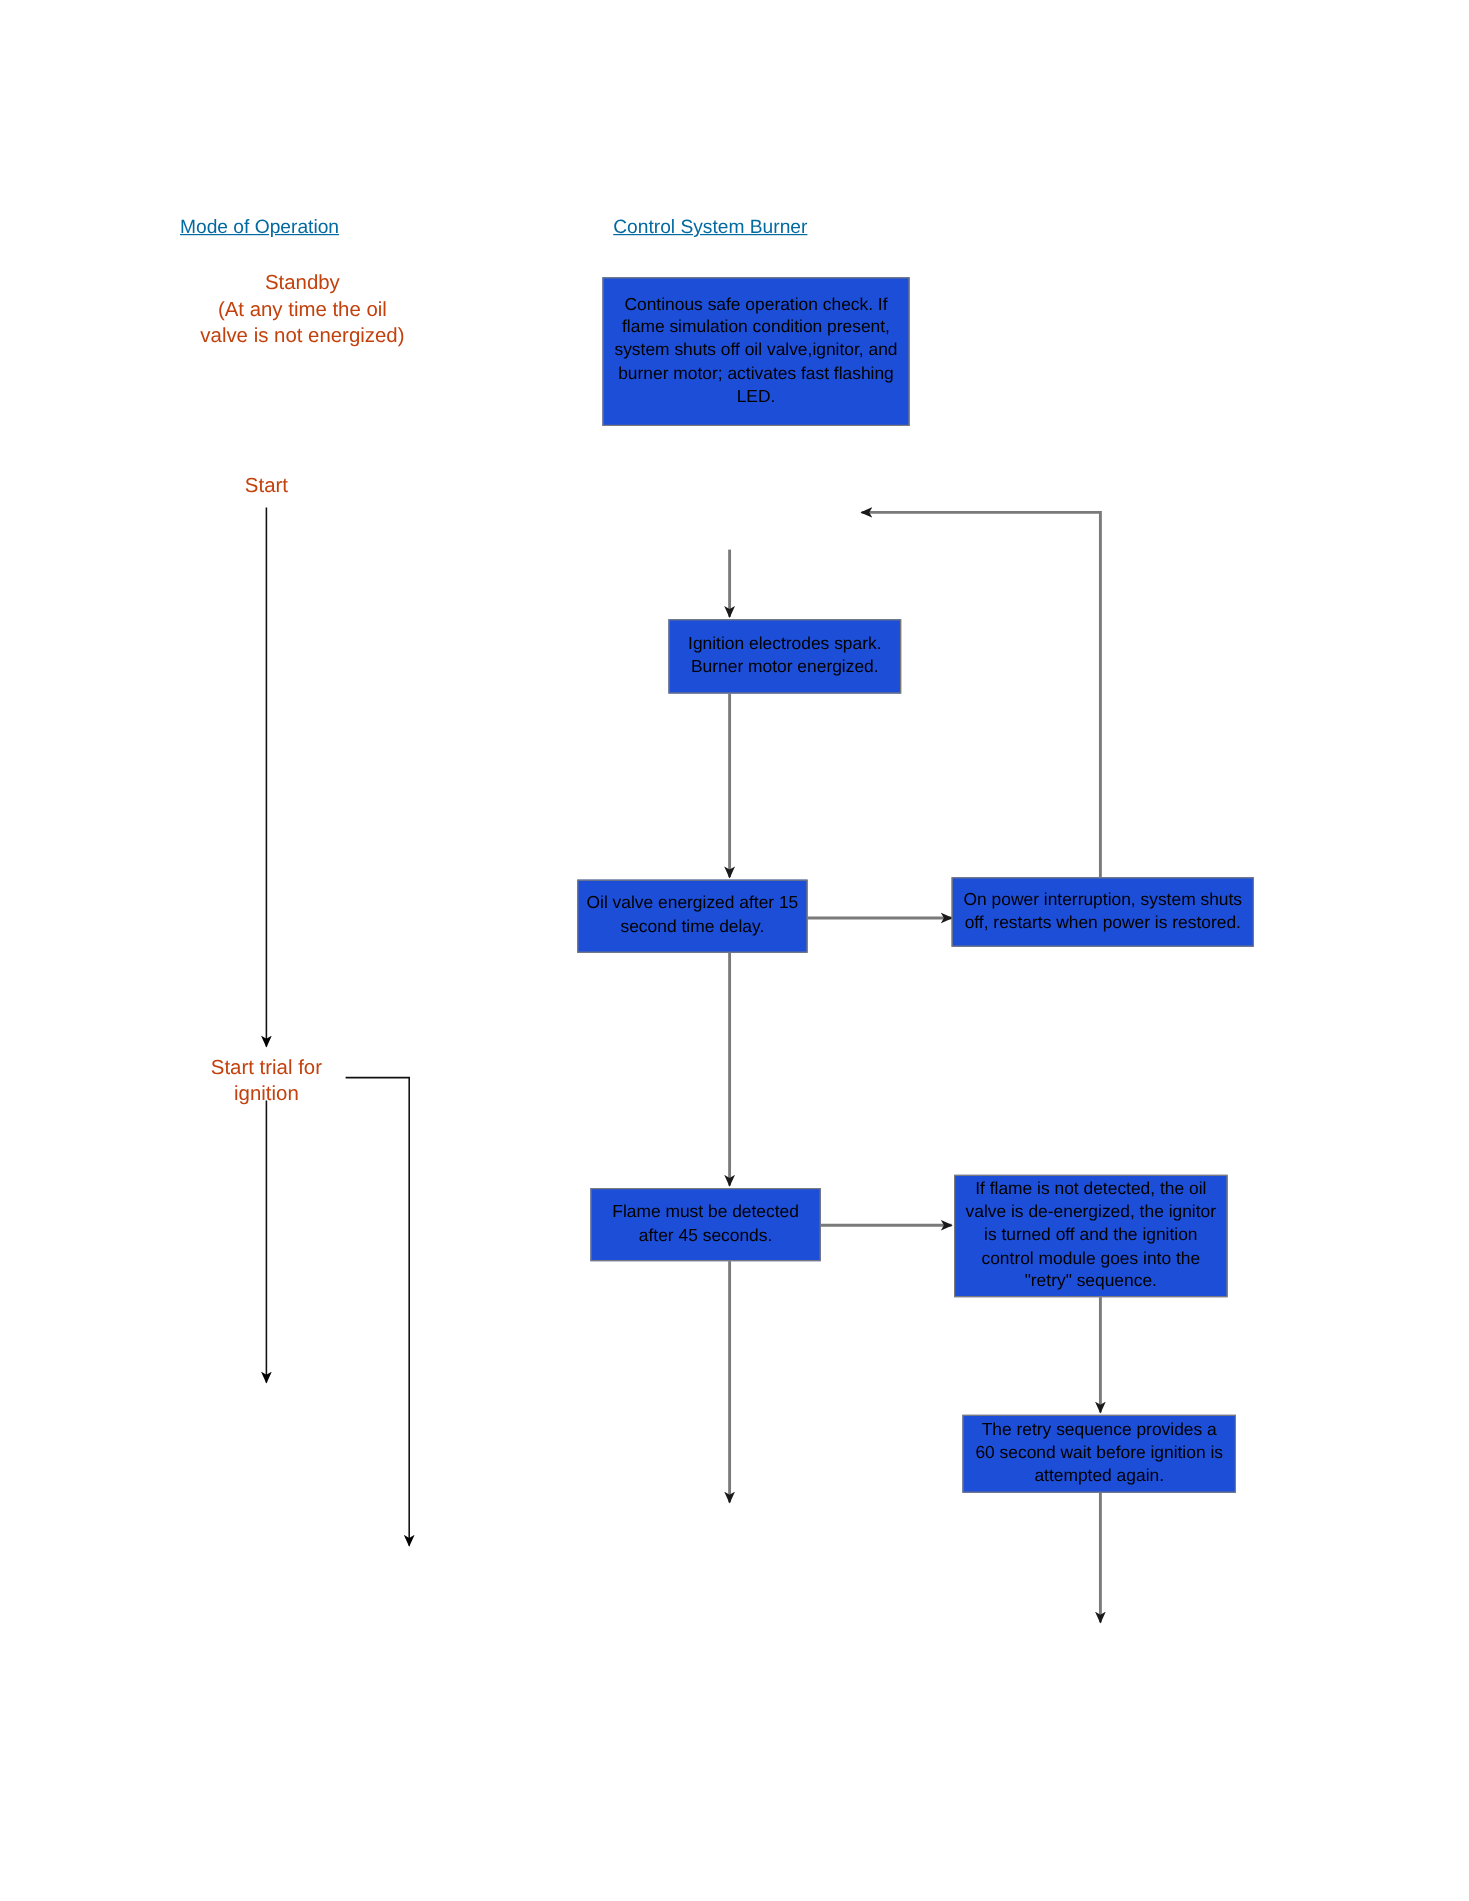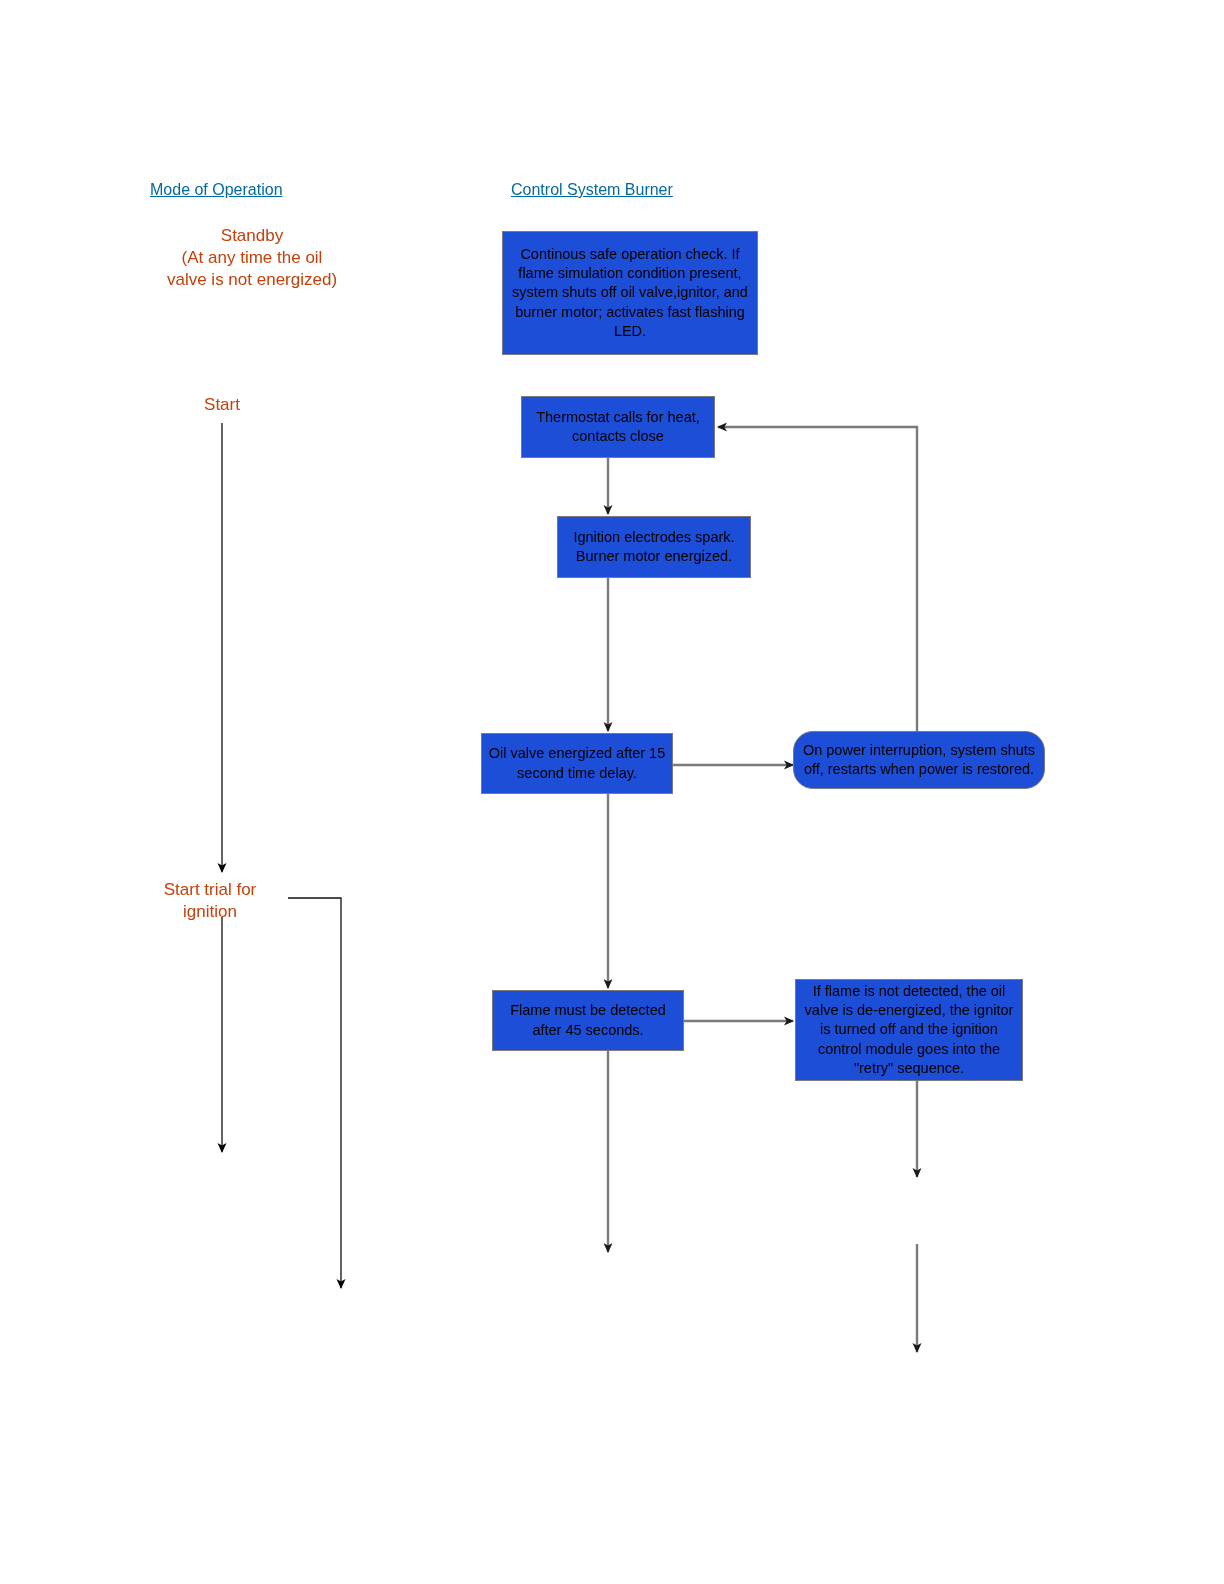--- a/index.html
+++ b/index.html
@@ -103,33 +103,33 @@
   <div class="mode-label" style="left:143px; top:225px; width:218px;">
     <div>Standby</div>
     <div>(At any time the oil</div>
     <div>valve is not energized)</div>
   </div>
 
   <div class="mode-label" style="left:162px; top:394px; width:120px;text-align:center;">
     <div>Start</div>
   </div>
 
-  <div class="mode-label" style="left:120px; top:879px; width:180px;text-align:center;">
+  <div class="mode-label" style="left:132px; top:879px; width:180px;text-align:center;">
     <div>Start trial for</div>
     <div>ignition</div>
   </div>
 
   <div class="flow-box" style="left:502px; top:231px; width:256px; height:124px;">Continous safe operation check. If flame simulation condition present, system shuts off oil valve,ignitor, and burner motor; activates fast flashing LED.</div>
 
-  <div class="flow-box" style="left:521px; top:396px; width:194px; height:62px;">Thermostat calls for heat, contacts close</div>
 
   <div class="flow-box" style="left:521px; top:516px; width:194px; height:62px;margin-left:36px;">Ignition electrodes spark. Burner motor energized.</div>
 
   <div class="flow-box" style="left:481px; top:733px; width:192px; height:61px;">Oil valve energized after 15 second time delay.</div>
 
-  <div class="flow-box" style="left:793px; top:731px; width:252px; height:58px;border-radius:20px;">On power interruption, system shuts off, restarts when power is restored.</div>
+  <div class="flow-box" style="left:793px; top:731px; width:252px; height:58px;">On power interruption, system shuts off, restarts when power is restored.</div>
 
   <div class="flow-box" style="left:492px; top:990px; width:192px; height:61px;">Flame must be detected after 45 seconds.</div>
 
   <div class="flow-box" style="left:795px; top:979px; width:228px; height:102px;">If flame is not detected, the oil valve is de-energized, the ignitor is turned off and the ignition control module goes into the "retry" sequence.</div>
 
+  <div class="flow-box" style="left:802px; top:1179px; width:228px; height:65px;">The retry sequence provides a 60 second wait before ignition is attempted again.</div>
 
 </div>
 
 </body></html>

